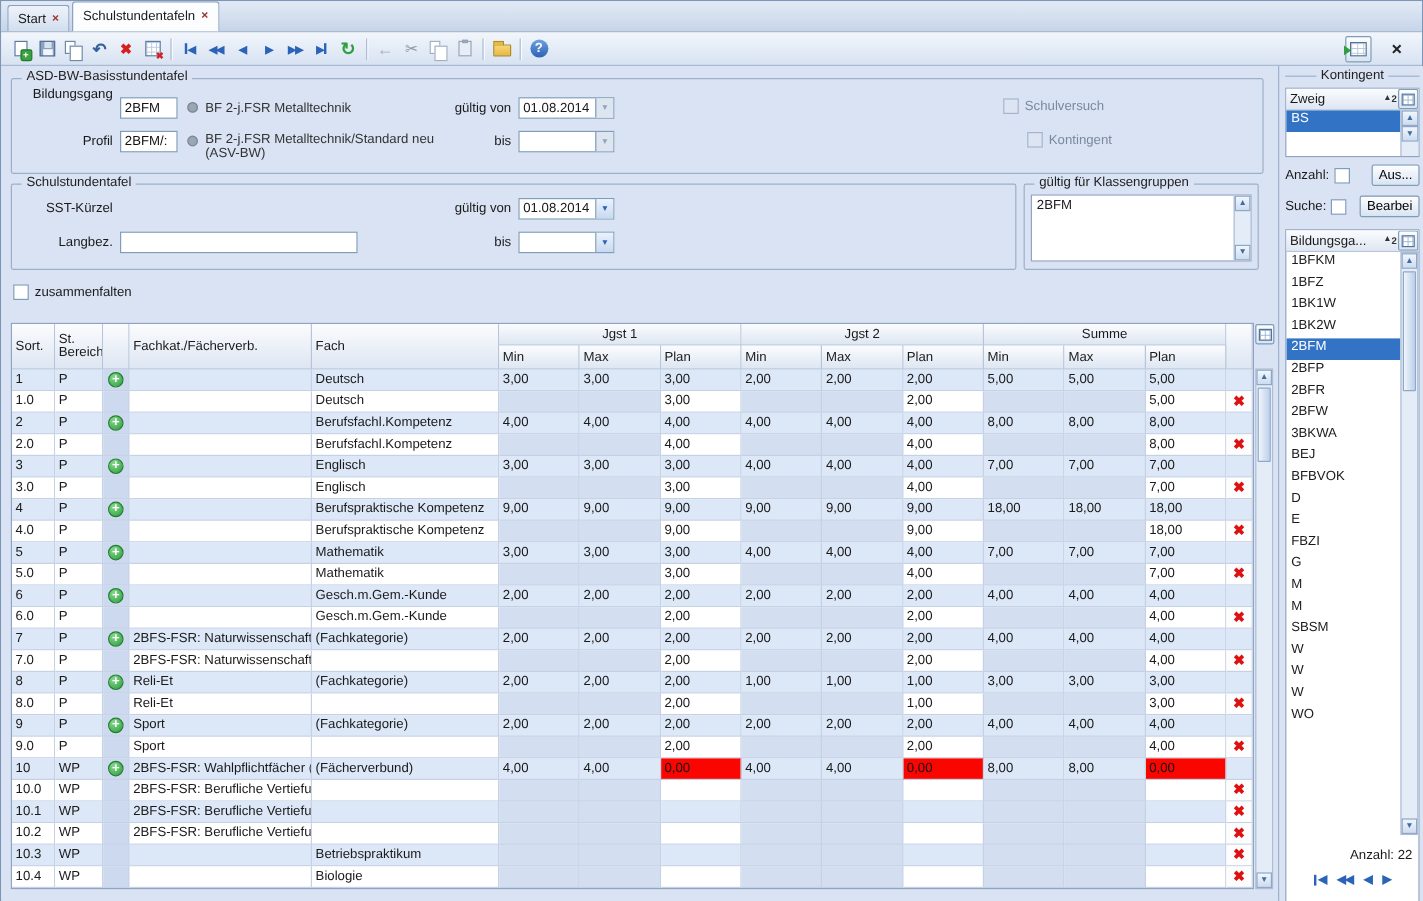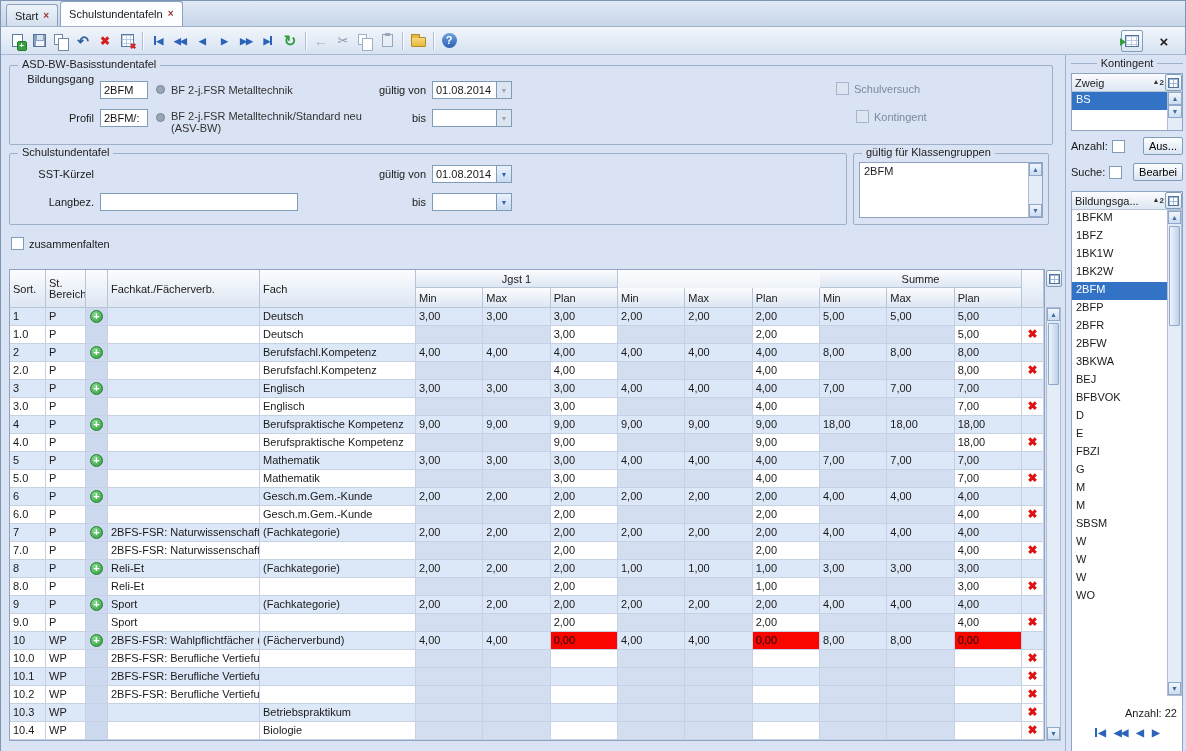--- a/index.html
+++ b/index.html
@@ -285,20 +285,21 @@
     </span>
 
     <div class="twrap">
       <div class="thead">
         <div class="th span c1">Sort.</div>
         <div class="th span c2 wrap2">St. Bereich</div>
         <div class="th span c3"></div>
         <div class="th span c5">Fach</div>
         <div class="th span c4">Fachkat./Fächerverb.</div>
         <div class="th grp g1">Jgst 1</div>
+        <div class="th grp g2">Jgst 2</div>
         <div class="th grp g3">Summe</div>
         <div class="th gx"></div>
         <div class="th sub">Min</div>
         <div class="th sub">Max</div>
         <div class="th sub">Plan</div>
         <div class="th sub">Min</div>
         <div class="th sub">Max</div>
         <div class="th sub">Plan</div>
         <div class="th sub">Min</div>
         <div class="th sub">Max</div>

